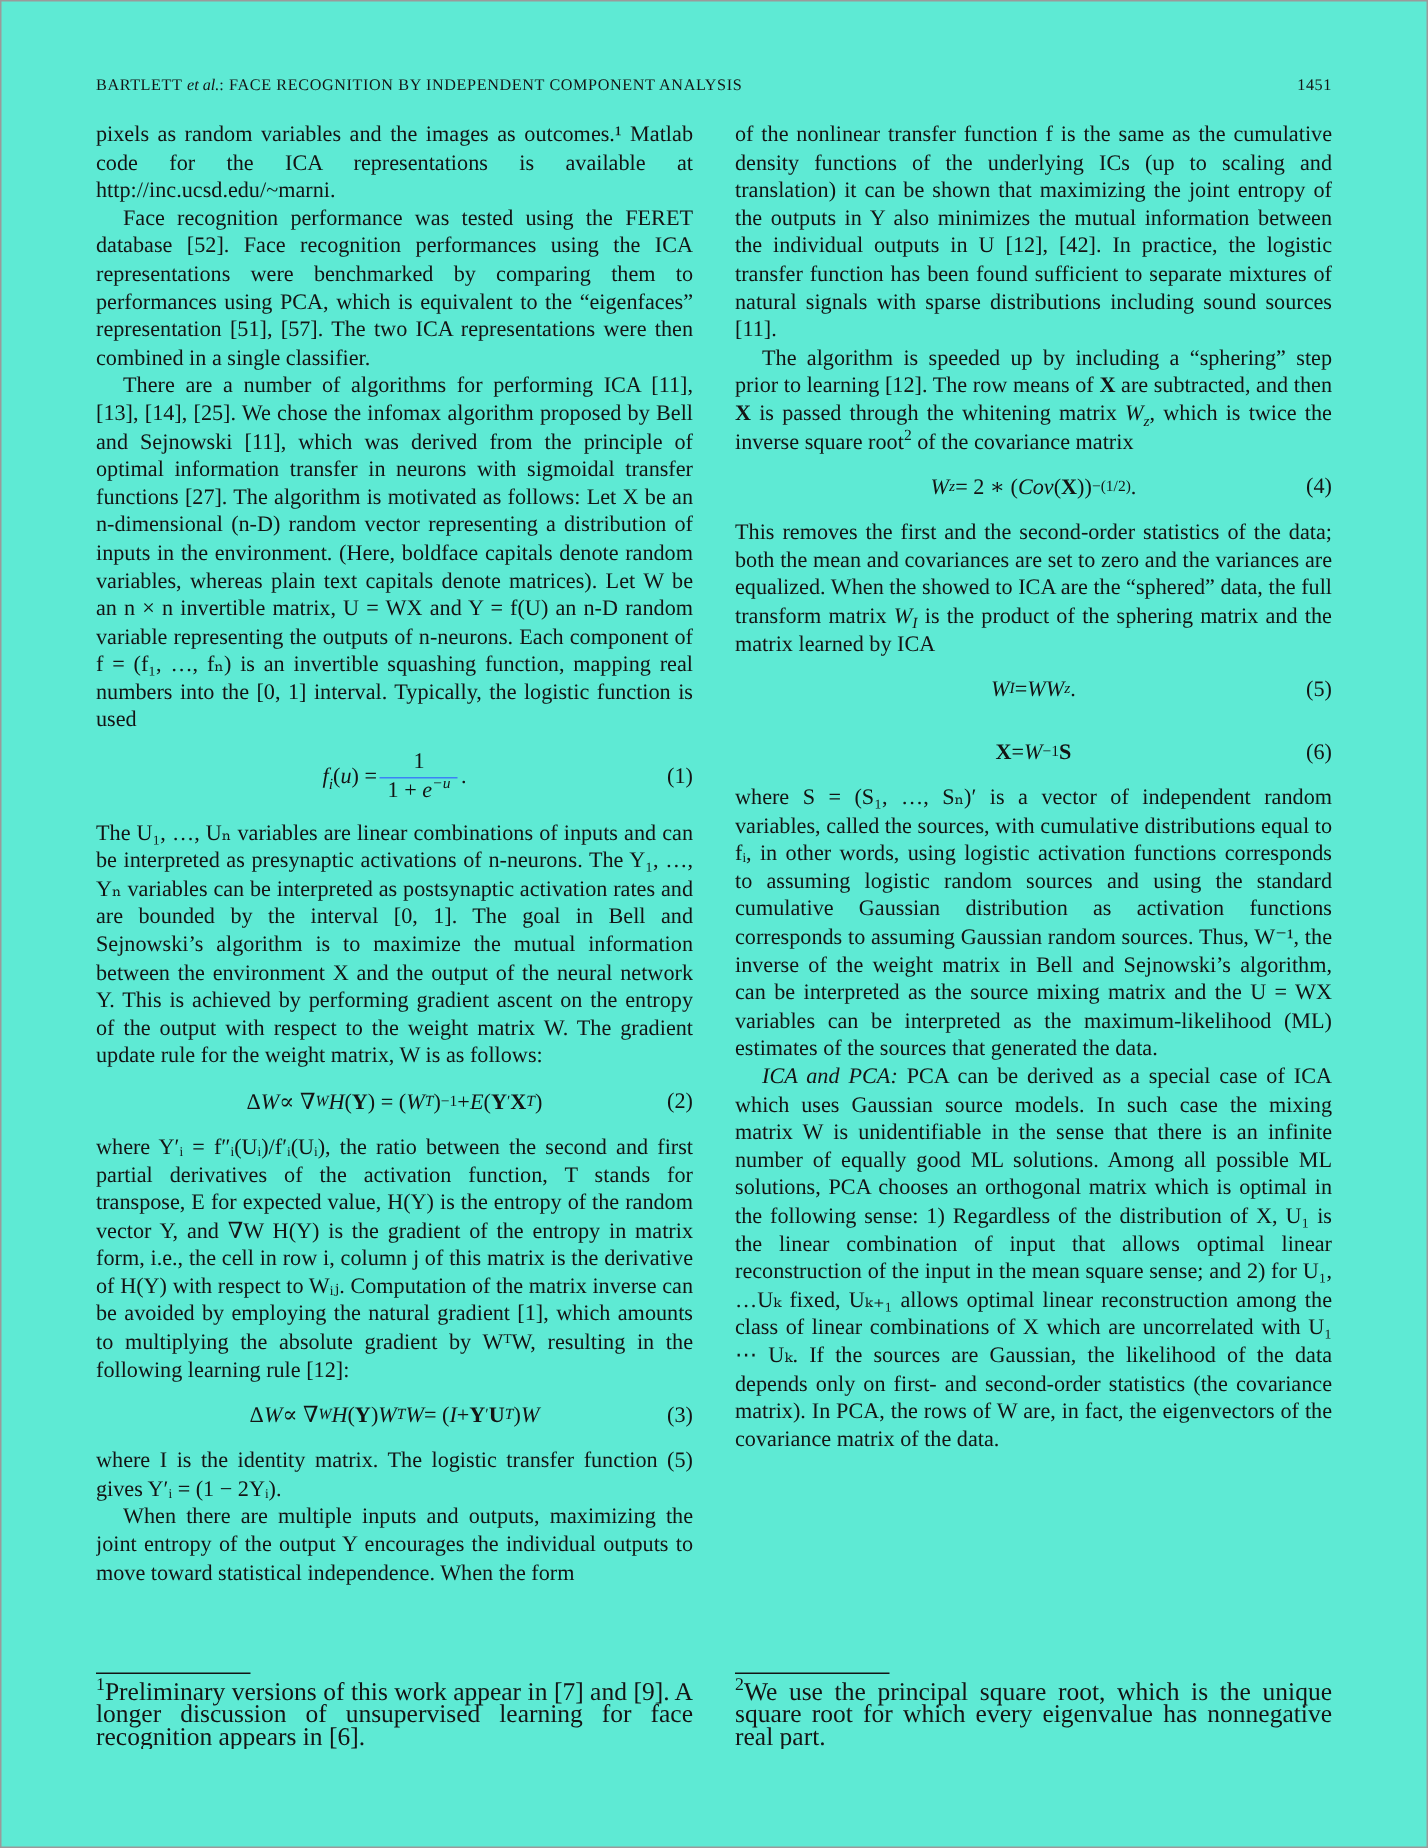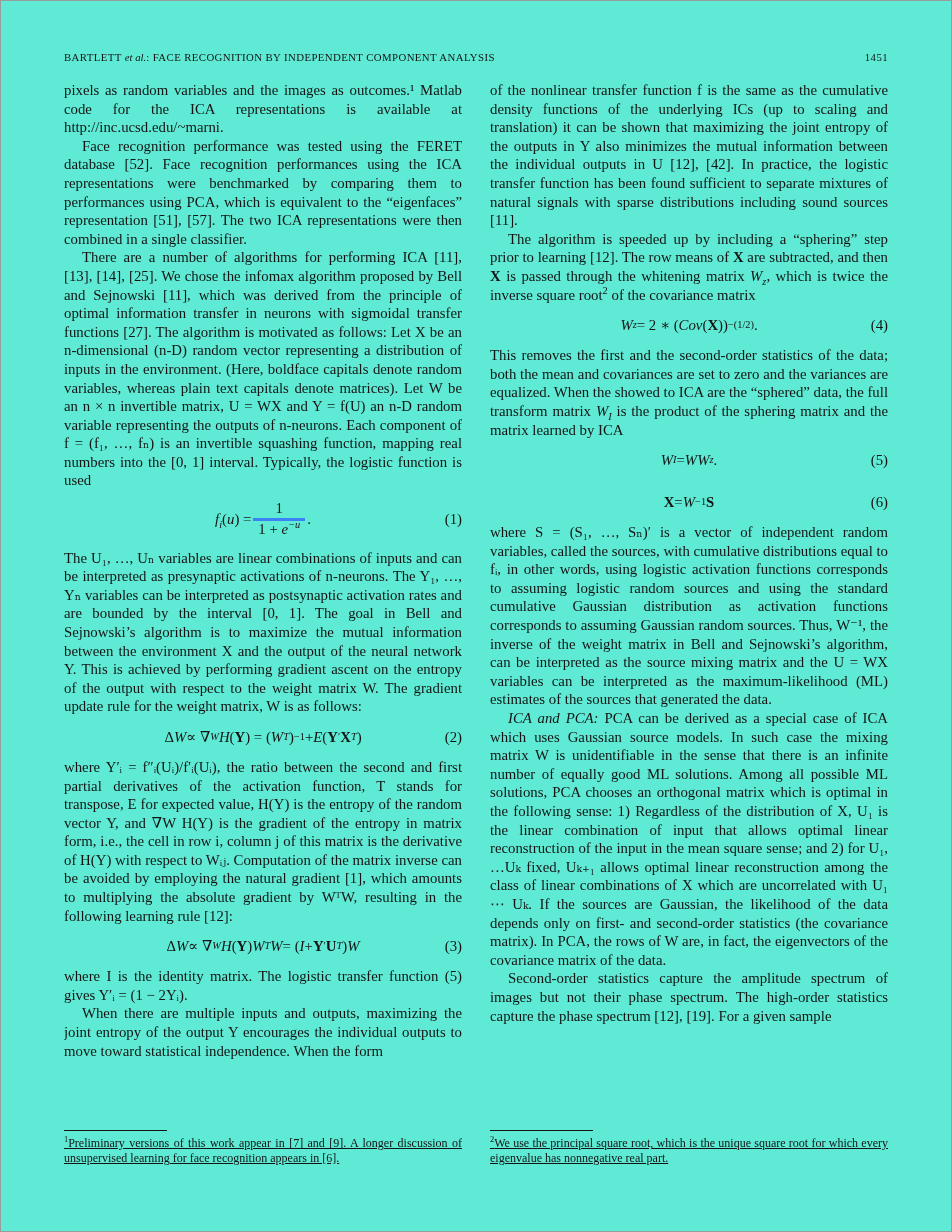--- a/index.html
+++ b/index.html
@@ -47,22 +47,22 @@
     display: flex; align-items: center; justify-content: center;
     min-height: 22px;
   }
   .eq-body { display: inline-flex; align-items: center; }
   .eq-number { position: absolute; right: 0; top: 50%; transform: translateY(-50%); }
   sub, sup { font-size: 70%; line-height: 0; }
   .it { font-style: italic; }
   .bf { font-weight: bold; }
   .frac { display: inline-block; vertical-align: middle; text-align: center; line-height: 1.2; margin: 0 2px; }
   .frac .fr-num { display: block; padding: 0 5px; }
-  .frac .fr-den { display: block; padding: 0 5px; border-top: 3px solid #3b82f6; text-align: right; }
-  .footnote-block { margin-top: auto; font-size: 12px; line-height: 14.9px; text-align: justify; text-decoration: underline; }
+  .frac .fr-den { display: block; padding: 0 5px; border-top: 1px solid #3b82f6; text-align: right; }
+  .footnote-block { margin-top: auto; font-size: 17px; line-height: 14.9px; text-align: justify; }
   .footnote-rule { width: 103px; border: 0; border-top: 1px solid #141414; margin: 0 0 5px 0; }
   .footnote-block p { margin: 0; }
 </style>
 </head>
 <body>
 
 <div class="page">
 
   <header class="running-header">
     <div>
@@ -205,21 +205,20 @@
             <span class="bf">S</span>
           </span>
         <span class="eq-number">(6)</span>
       </div>
 
       <p class="para noindent">where S = (S₁, …, Sₙ)′ is a vector of independent random variables, called the sources, with cumulative distributions equal to fᵢ, in other words, using logistic activation functions corresponds to assuming logistic random sources and using the standard cumulative Gaussian distribution as activation functions corresponds to assuming Gaussian random sources. Thus, W⁻¹, the inverse of the weight matrix in Bell and Sejnowski’s algorithm, can be interpreted as the source mixing matrix and the U = WX variables can be interpreted as the maximum-likelihood (ML) estimates of the sources that generated the data.</p>
 
 
       <p class="para"><i>ICA and PCA:</i><span> PCA can be derived as a special case of ICA which uses Gaussian source models. In such case the mixing matrix W is unidentifiable in the sense that there is an infinite number of equally good ML solutions. Among all possible ML solutions, PCA chooses an orthogonal matrix which is optimal in the following sense: 1) Regardless of the distribution of X, U₁ is the linear combination of input that allows optimal linear reconstruction of the input in the mean square sense; and 2) for U₁, …Uₖ fixed, Uₖ₊₁ allows optimal linear reconstruction among the class of linear combinations of X which are uncorrelated with U₁ ⋯ Uₖ. If the sources are Gaussian, the likelihood of the data depends only on first- and second-order statistics (the covariance matrix). In PCA, the rows of W are, in fact, the eigenvectors of the covariance matrix of the data.</span></p>
 
-      <p class="para">Second-order statistics capture the amplitude spectrum of images but not their phase spectrum. The high-order statistics capture the phase spectrum [12], [19]. For a given sample</p>
 
       <div class="footnote-block">
         <hr class="footnote-rule">
         <p><sup>2</sup><span>We use the principal square root, which is the unique square root for which every eigenvalue has nonnegative real part.</span></p>
       </div>
     </section>
 
   </main>
 </div>
 

